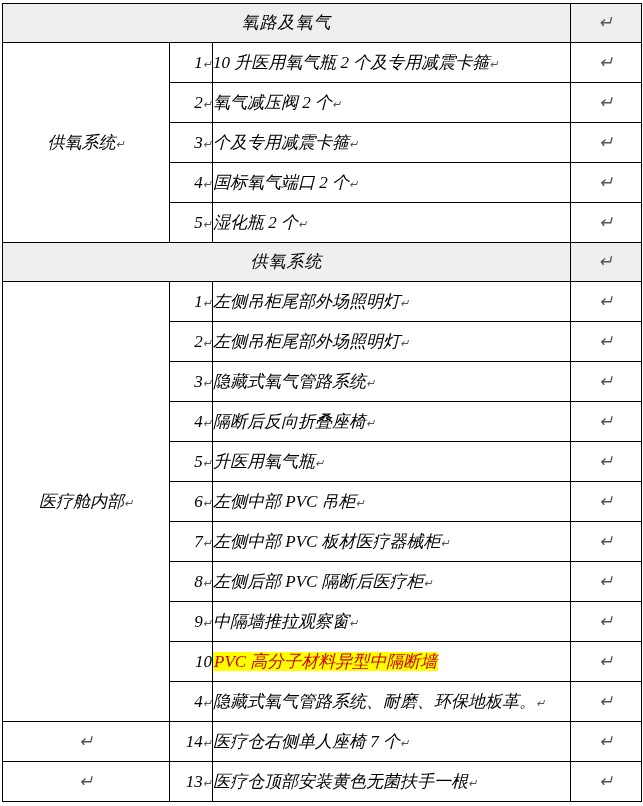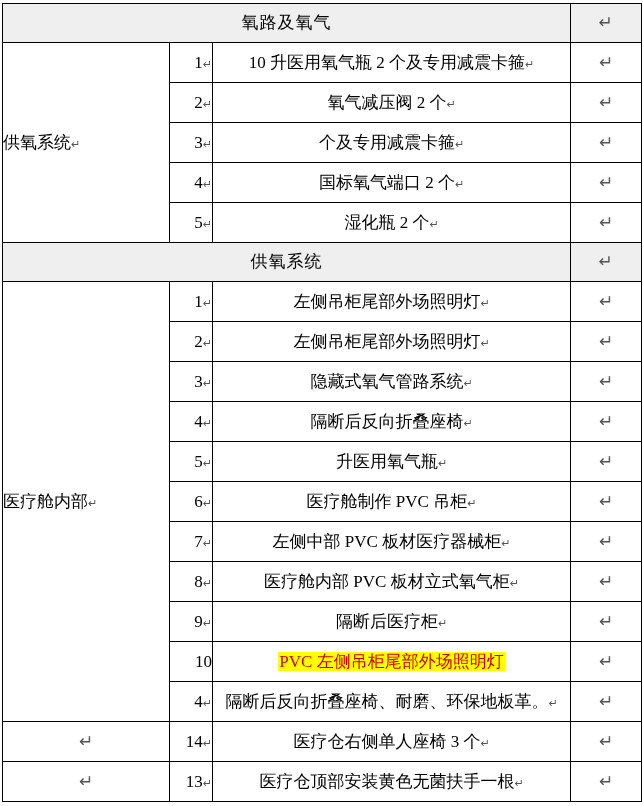--- a/index.html
+++ b/index.html
@@ -18,20 +18,21 @@
     width: 643px;
     height: 806px;
     position: relative;
     box-sizing: border-box;
   }
   table.spec {
     border-collapse: collapse;
     width: 639px;
     margin: 3px 8px 0 2px;
     table-layout: fixed;
+    font-style: italic;
   }
   table.spec td {
     border: 1px solid #000000;
     padding: 0;
     vertical-align: middle;
     font-size: 17px;
     line-height: 1.15;
   }
   
   col.c-name { width: 167px; }
@@ -43,30 +44,31 @@
     background: #efefef;
     text-align: center;
     height: 38px;
     font-size: 17px;
     letter-spacing: 1px;
   }
   .section-head .txt {
     display: inline-block;
   }
   .cat-cell {
+    text-align: center;
     font-size: 17px;
   }
   .num-cell {
     text-align: right;
     padding-right: 4px;
     font-size: 16px;
     font-family: "Liberation Serif", serif;
   }
   .desc-cell {
-    text-align: center;
+    text-align: left;
     padding-left: 7px;
     font-size: 17px;
     height: 39px;
   }
   .note-cell {
     text-align: center;
     font-size: 11px;
     color: #555555;
     vertical-align: bottom;
     padding-bottom: 4px;
@@ -162,53 +164,53 @@
         <td class="desc-cell"><span class="desc-text">隔断后反向折叠座椅</span><span class="tiny-mark">↵</span></td>
         <td class="note-cell">↵</td>
       </tr>
       <tr class="row-h">
         <td class="num-cell"><span>5</span><span class="tiny-mark">↵</span></td>
         <td class="desc-cell"><span class="desc-text">升医用氧气瓶</span><span class="tiny-mark">↵</span></td>
         <td class="note-cell">↵</td>
       </tr>
       <tr class="row-h">
         <td class="num-cell"><span>6</span><span class="tiny-mark">↵</span></td>
-        <td class="desc-cell"><span class="desc-text">医疗舱制作 PVC 吊柜</span><span class="tiny-mark">↵</span></td>
+        <td class="desc-cell"><span class="desc-text">左侧中部 PVC 吊柜</span><span class="tiny-mark">↵</span></td>
         <td class="note-cell">↵</td>
       </tr>
       <tr class="row-h">
         <td class="num-cell"><span>7</span><span class="tiny-mark">↵</span></td>
         <td class="desc-cell"><span class="desc-text">左侧中部 PVC 板材医疗器械柜</span><span class="tiny-mark">↵</span></td>
         <td class="note-cell">↵</td>
       </tr>
       <tr class="row-h">
         <td class="num-cell"><span>8</span><span class="tiny-mark">↵</span></td>
-        <td class="desc-cell"><span class="desc-text">医疗舱内部 PVC 板材立式氧气柜</span><span class="tiny-mark">↵</span></td>
+        <td class="desc-cell"><span class="desc-text">左侧后部 PVC 隔断后医疗柜</span><span class="tiny-mark">↵</span></td>
         <td class="note-cell">↵</td>
       </tr>
       <tr class="row-h">
         <td class="num-cell"><span>9</span><span class="tiny-mark">↵</span></td>
-        <td class="desc-cell"><span class="desc-text">隔断后医疗柜</span><span class="tiny-mark">↵</span></td>
+        <td class="desc-cell"><span class="desc-text">中隔墙推拉观察窗</span><span class="tiny-mark">↵</span></td>
         <td class="note-cell">↵</td>
       </tr>
       <tr class="row-h">
         <td class="num-cell"><span>10</span></td>
-        <td class="desc-cell"><span class="desc-text mark">PVC 左侧吊柜尾部外场照明灯</span></td>
+        <td class="desc-cell"><span class="desc-text mark">PVC 高分子材料异型中隔断墙</span></td>
         <td class="note-cell">↵</td>
       </tr>
       <tr class="row-h">
         <td class="num-cell"><span>4</span><span class="tiny-mark">↵</span></td>
-        <td class="desc-cell"><span class="desc-text">隔断后反向折叠座椅、耐磨、环保地板革。</span><span class="tiny-mark">↵</span></td>
+        <td class="desc-cell"><span class="desc-text">隐藏式氧气管路系统、耐磨、环保地板革。</span><span class="tiny-mark">↵</span></td>
         <td class="note-cell">↵</td>
       </tr>
 
       <tr class="row-h">
         <td class="note-cell">↵</td>
         <td class="num-cell"><span>14</span><span class="tiny-mark">↵</span></td>
-        <td class="desc-cell"><span class="desc-text">医疗仓右侧单人座椅 3 个</span><span class="tiny-mark">↵</span></td>
+        <td class="desc-cell"><span class="desc-text">医疗仓右侧单人座椅 7 个</span><span class="tiny-mark">↵</span></td>
         <td class="note-cell">↵</td>
       </tr>
       <tr class="row-h">
         <td class="note-cell">↵</td>
         <td class="num-cell"><span>13</span><span class="tiny-mark">↵</span></td>
         <td class="desc-cell"><span class="desc-text">医疗仓顶部安装黄色无菌扶手一根</span><span class="tiny-mark">↵</span></td>
         <td class="note-cell">↵</td>
       </tr>
     </tbody>
   </table>

